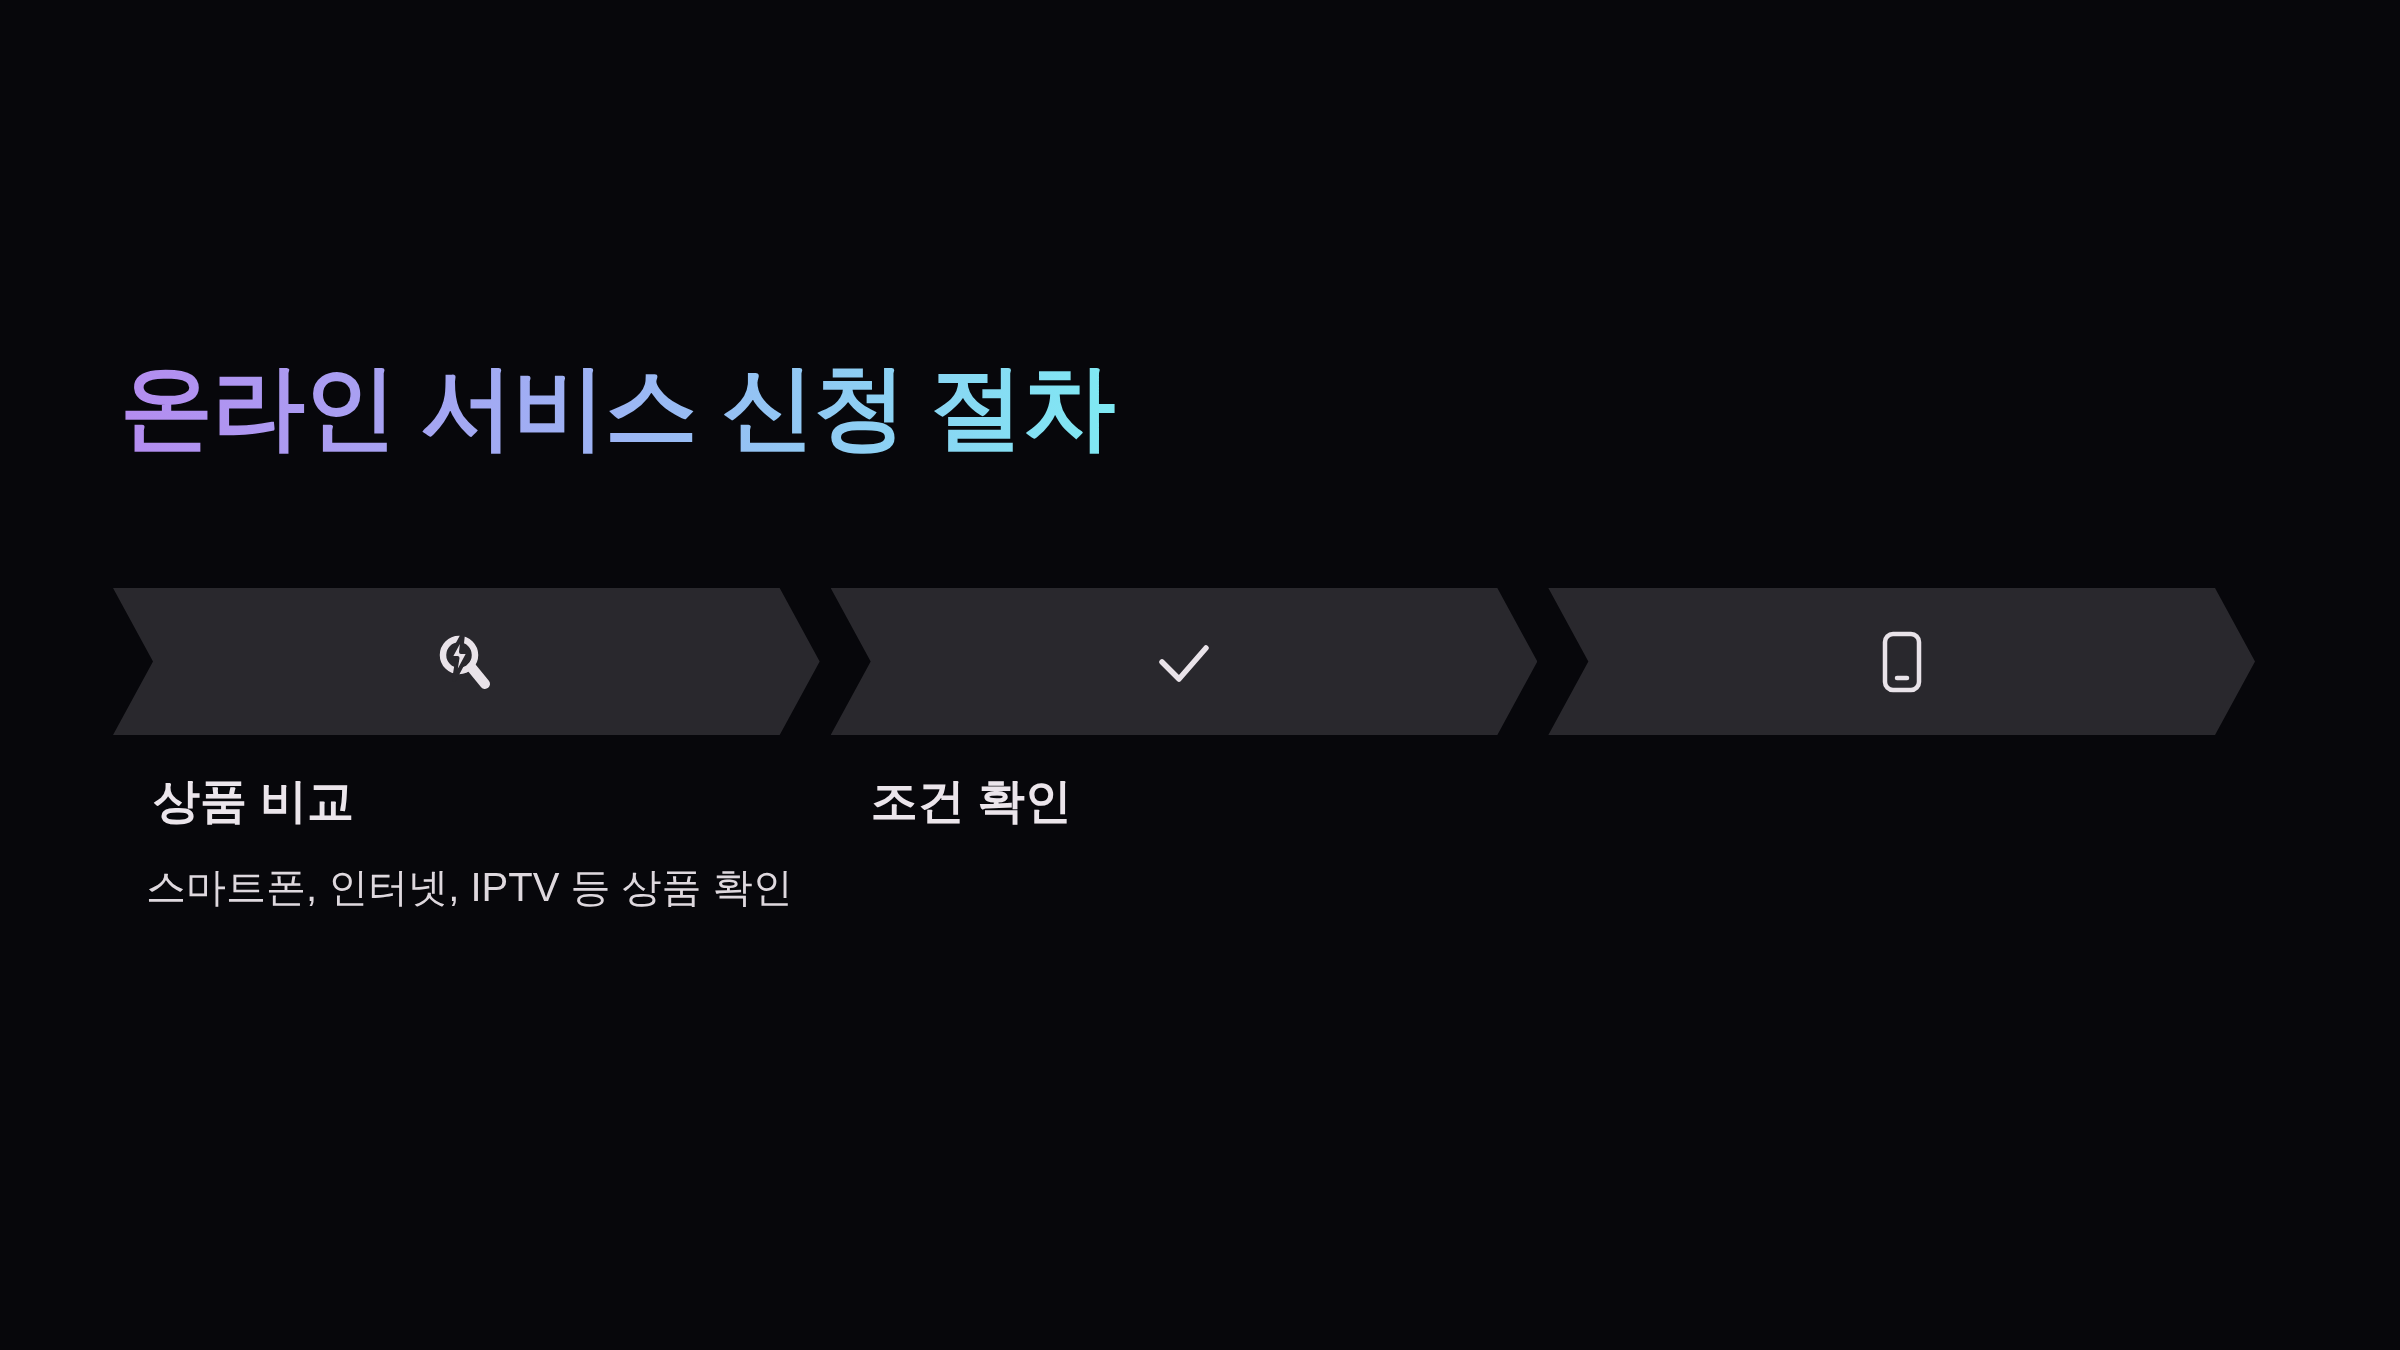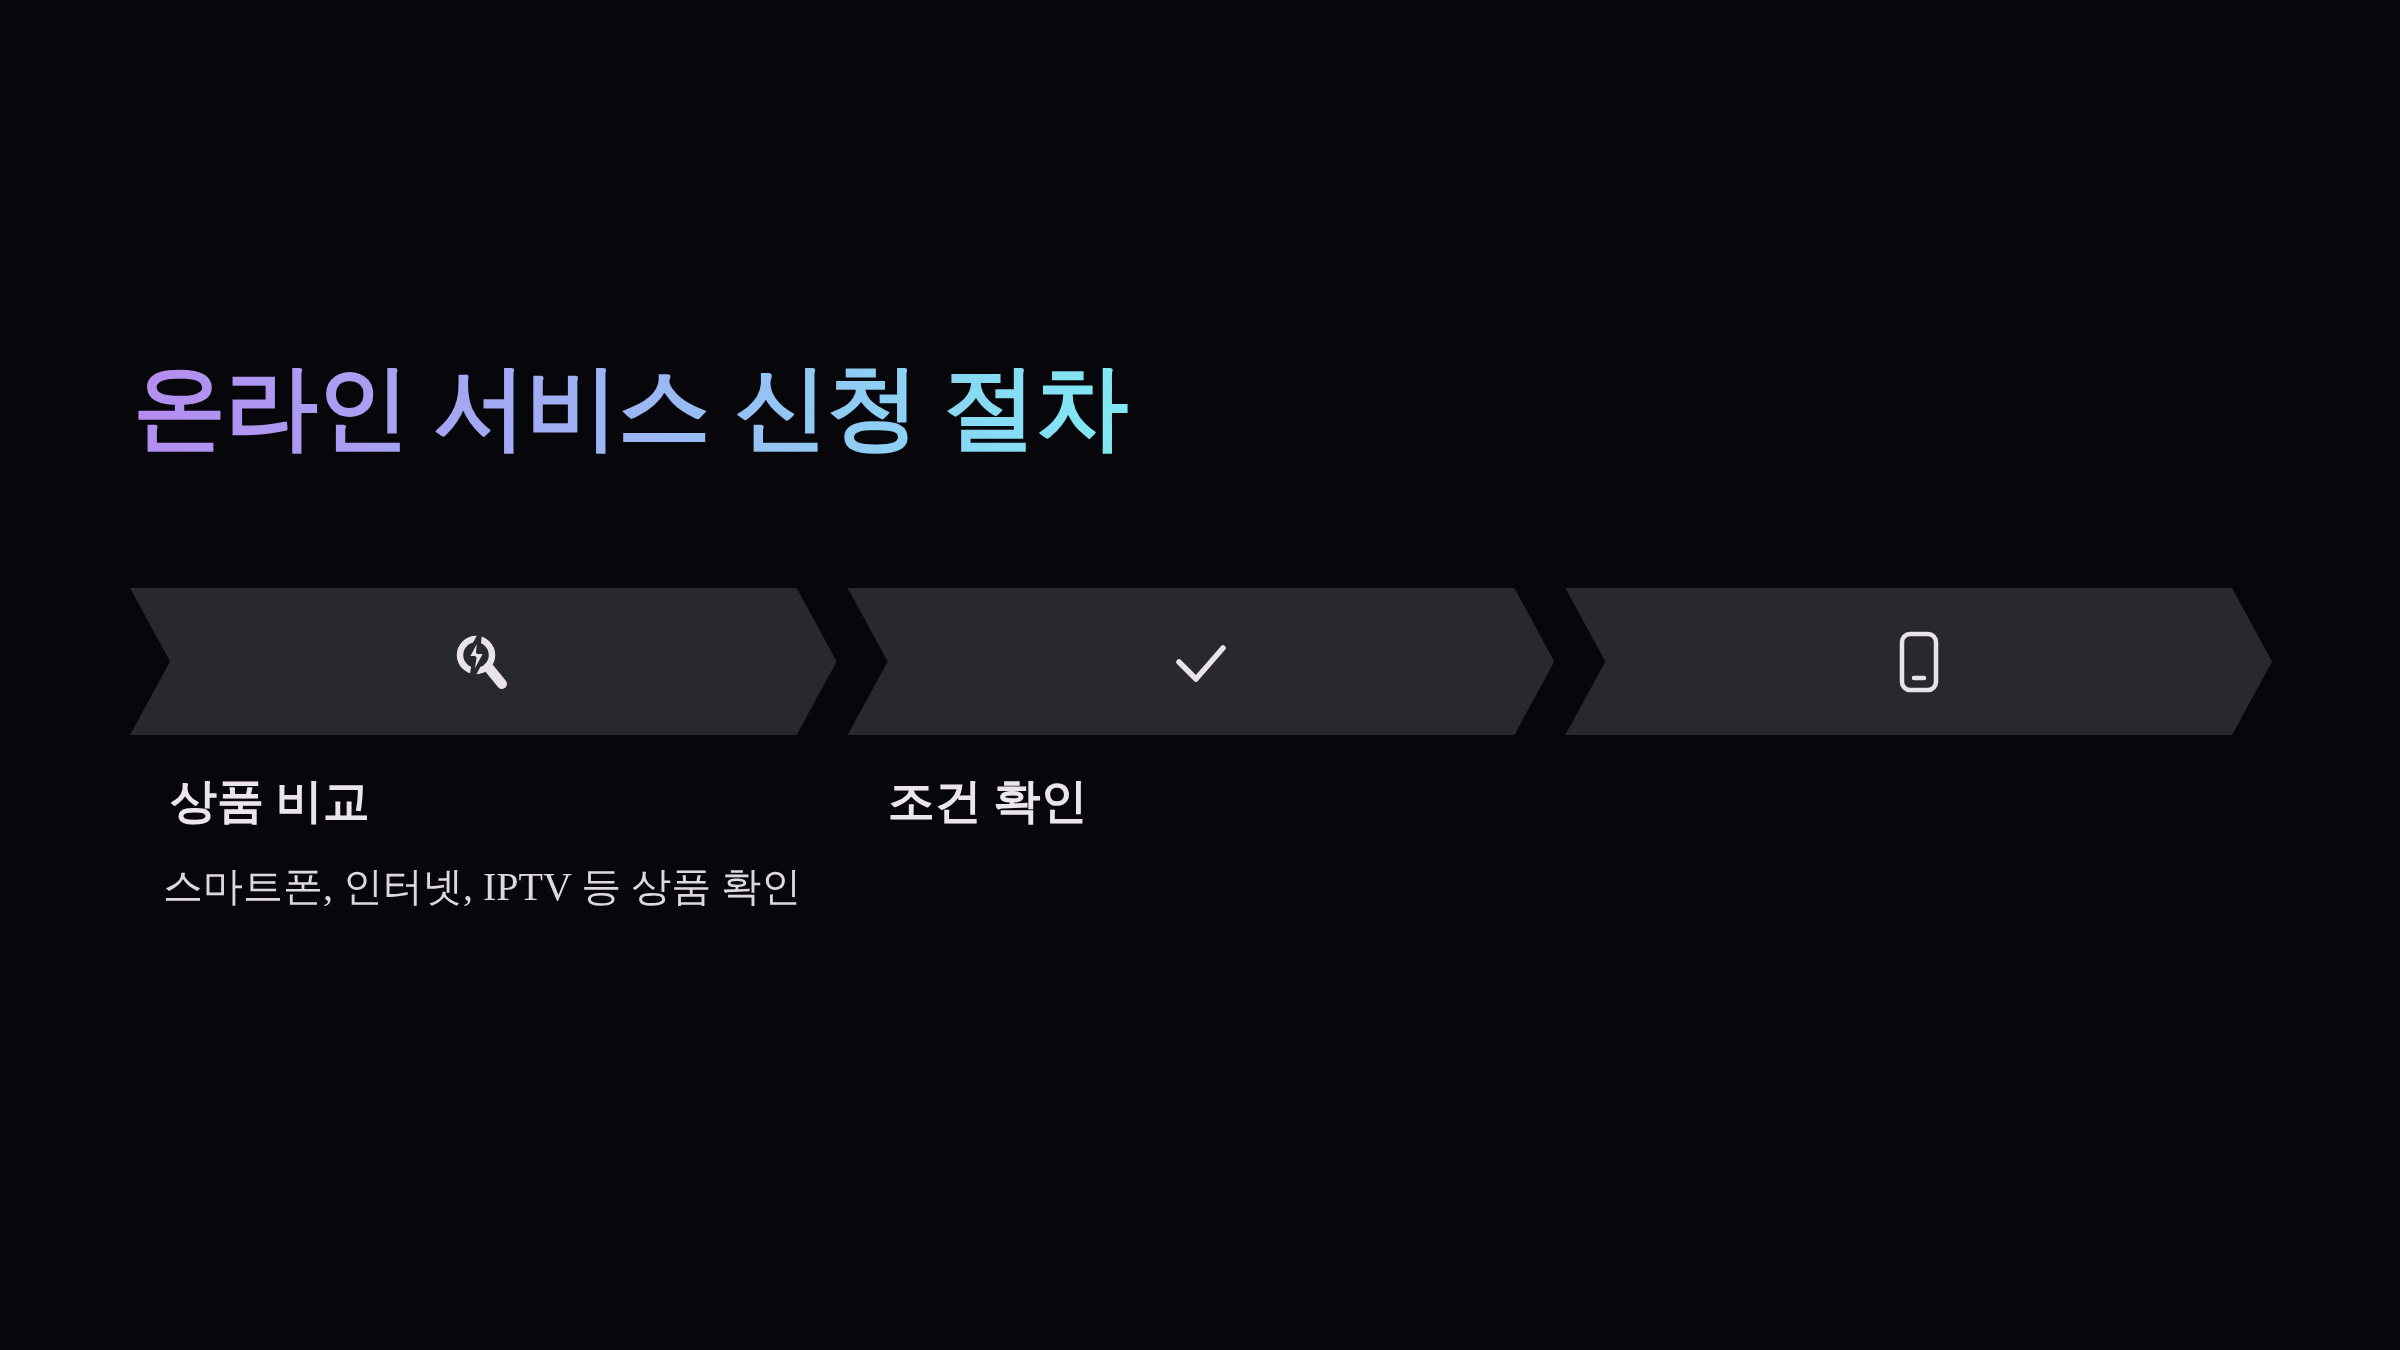--- a/index.html
+++ b/index.html
@@ -11,43 +11,42 @@
     height: 1350px;
     background: #07070b;
     font-family: "Liberation Sans", sans-serif;
     overflow: hidden;
     position: relative;
   }
 
   
   .page-title {
     position: absolute;
-    left: 133px;
+    left: 120px;
     top: 352px;
     margin: 0;
     font-size: 93px;
     font-weight: 700;
     line-height: 1.2;
     letter-spacing: -1px;
     width: fit-content;
     background: linear-gradient(90deg, #b48cf0 0%, #9db3f4 48%, #7fe9f3 100%);
     -webkit-background-clip: text;
     background-clip: text;
     color: transparent;
   }
 
   
   .steps {
     position: absolute;
-    left: 130px;
+    left: 113px;
     top: 588px;
     width: 2142px;
     display: flex;
     gap: 11px;
-    font-family: Liberation Serif, serif;
   }
   .step {
     flex: 1;
     min-width: 0;
   }
   .step-banner {
     height: 147px;
     background: #29282d;
     clip-path: polygon(0 0, calc(100% - 40px) 0, 100% 50%, calc(100% - 40px) 100%, 0 100%, 40px 50%);
     display: flex;

